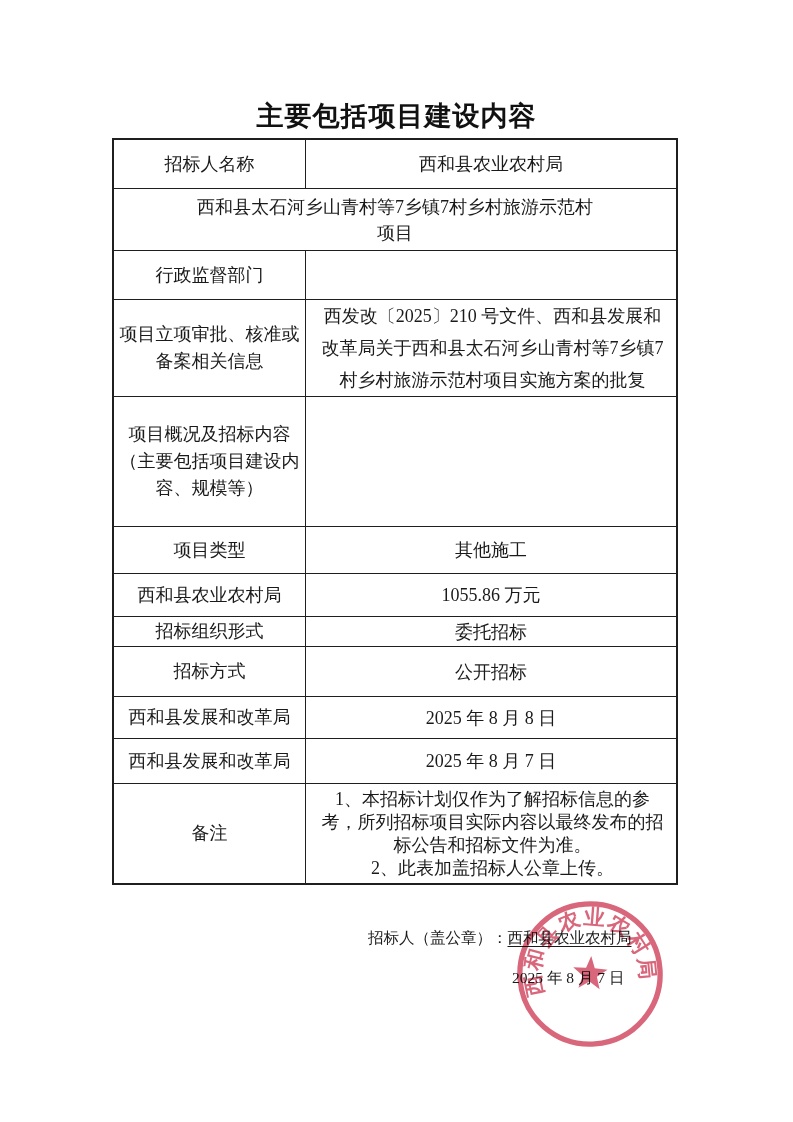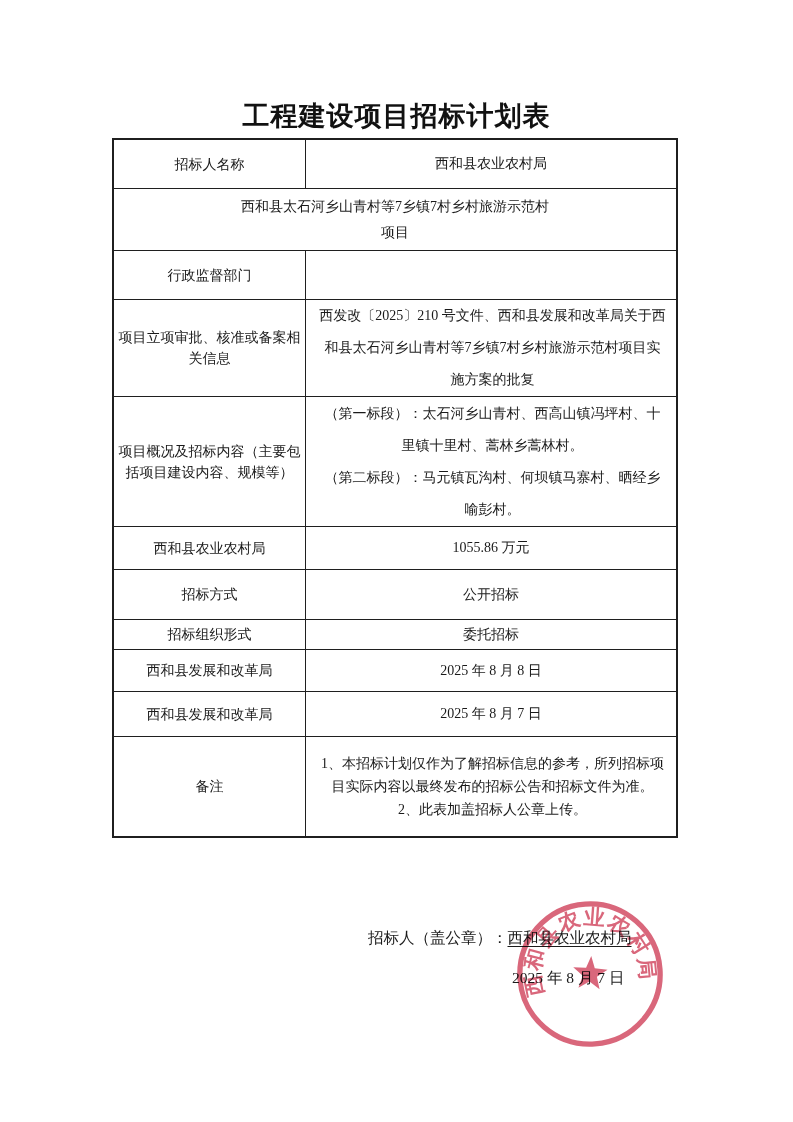--- a/index.html
+++ b/index.html
@@ -22,21 +22,21 @@
     font-size:27px;
     letter-spacing:1px;
     color:#111;
   }
   .tbl{
     position:absolute;
     left:112px;top:138px;
     width:566px;
     border:2px solid #1f1f1f;
     box-sizing:border-box;
-    font-size:14px;
+    font-size:18px;
   }
   .row{display:flex;box-sizing:border-box;}
   .row + .row{border-top:1.6px solid #1f1f1f;}
   .cl{
     width:192px;
     flex:0 0 192px;
     border-right:1.6px solid #1f1f1f;
     display:flex;align-items:center;justify-content:center;
     text-align:center;
     white-space:pre-line;
@@ -92,21 +92,21 @@
     font-family:"Liberation Serif","DejaVu Serif",serif;
     font-size:20px;
     font-weight:600;
   }
 </style>
 </head>
 <body>
 
 <div class="page">
 
-  <h1 class="title">工程建设项目招标计划表</h1>
+  <h1 class="title">主要包括项目建设内容</h1>
 
   <div class="tbl">
 
     <div class="row h48">
       <div class="cl">招标人名称</div>
       <div class="cv">西和县农业农村局</div>
     </div>
 
     <div class="row h62">
       <div class="cv lh-tall">西和县太石河乡山青村等7乡镇7村乡村旅游示范村
@@ -117,38 +117,40 @@
       <div class="cl">行政监督部门</div>
     </div>
 
     <div class="row h97">
       <div class="cl">项目立项审批、核准或备案相关信息</div>
       <div class="cv v-left lh-wide">西发改〔2025〕210 号文件、西和县发展和改革局关于西和县太石河乡山青村等7乡镇7村乡村旅游示范村项目实施方案的批复</div>
     </div>
 
     <div class="row h130">
       <div class="cl">项目概况及招标内容（主要包括项目建设内容、规模等）</div>
-      <div class="cv v-left lh-wide">（第一标段）：太石河乡山青村、西高山镇冯坪村、十里镇十里村、蒿林乡蒿林村。
-（第二标段）：马元镇瓦沟村、何坝镇马寨村、晒经乡喻彭村。</div>
     </div>
 
+    <div class="row h47">
+      <div class="cl">项目类型</div>
+      <div class="cv">其他施工</div>
+    </div>
 
     <div class="row h43">
       <div class="cl">西和县农业农村局</div>
       <div class="cv">1055.86 万元</div>
     </div>
 
+    <div class="row h30">
+      <div class="cl">招标组织形式</div>
+      <div class="cv">委托招标</div>
+    </div>
+
     <div class="row h50">
       <div class="cl">招标方式</div>
       <div class="cv">公开招标</div>
-    </div>
-
-    <div class="row h30">
-      <div class="cl">招标组织形式</div>
-      <div class="cv">委托招标</div>
     </div>
 
     <div class="row h42">
       <div class="cl">西和县发展和改革局</div>
       <div class="cv">2025 年 8 月 8 日</div>
     </div>
 
     <div class="row h45">
       <div class="cl">西和县发展和改革局</div>
       <div class="cv">2025 年 8 月 7 日</div>

